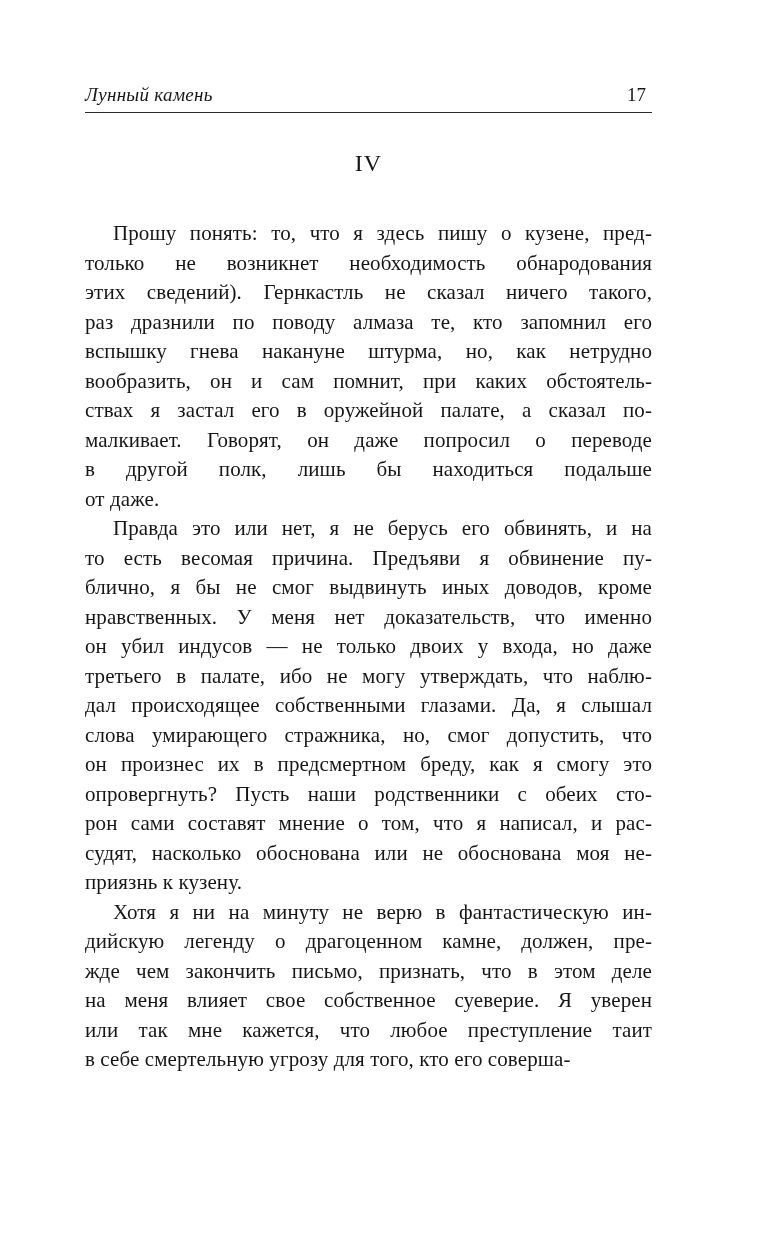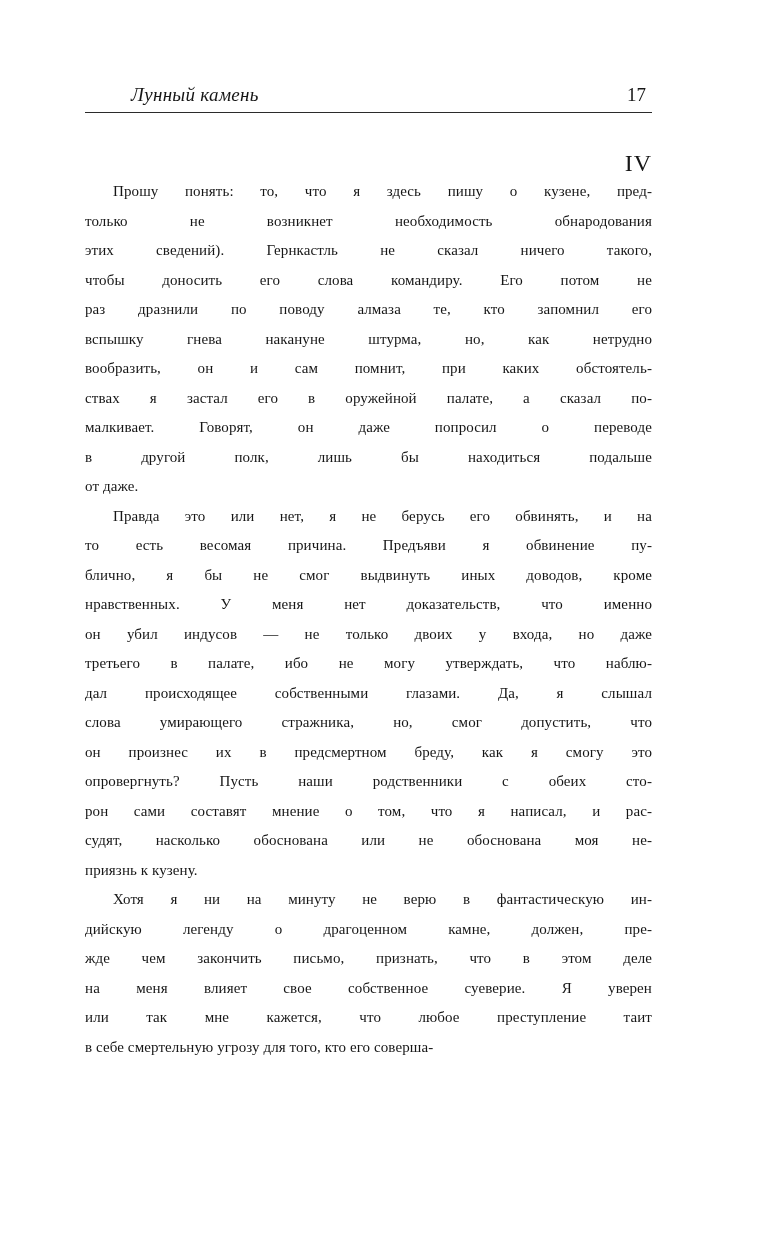--- a/index.html
+++ b/index.html
@@ -21,45 +21,45 @@
     margin-left: 85px;
     margin-right: 116px;
     padding-top: 84px;
   }
   .running-header {
     display: flex;
     justify-content: space-between;
     align-items: baseline;
     font-size: 19px;
     line-height: 22px;
-    margin-left: 46px;
   }
   .book-title {
     font-style: italic;
     letter-spacing: 0.3px;
   }
   .page-number {
     font-style: normal;
     padding-right: 6px;
   }
   .header-rule {
     border: none;
     border-top: 1.5px solid #2b2b2b;
     margin: 6px 0 0 0;
     height: 0;
   }
   .chapter-heading {
     margin-top: 36px;
-    text-align: right;
+    text-align: center;
     font-size: 24px;
     line-height: 28px;
     letter-spacing: 1px;
   }
   .body-text {
-    font-size: 15px;
+    margin-top: 42px;
+    font-size: 21px;
     line-height: 29.5px;
     letter-spacing: 0.1px;
   }
   .paragraph {
     margin: 0;
   }
   .line {
     text-align: justify;
     text-align-last: justify;
     white-space: normal;
@@ -83,21 +83,20 @@
     </div>
     <div class="header-rule"></div>
 
     <div class="chapter-heading">IV</div>
 
     <div class="body-text">
         <div class="paragraph">
           <div class="line first">Прошу понять: то, что я здесь пишу о кузене, пред-</div>
           <div class="line">только не возникнет необходимость обнародования</div>
           <div class="line">этих сведений). Гернкастль не сказал ничего такого,</div>
-          <div class="line">чтобы доносить его слова командиру. Его потом не</div>
           <div class="line">раз дразнили по поводу алмаза те, кто запомнил его</div>
           <div class="line">вспышку гнева накануне штурма, но, как нетрудно</div>
           <div class="line">вообразить, он и сам помнит, при каких обстоятель-</div>
           <div class="line">ствах я застал его в оружейной палате, а сказал по-</div>
           <div class="line">малкивает. Говорят, он даже попросил о переводе</div>
           <div class="line">в другой полк, лишь бы находиться подальше</div>
           <div class="line last">от даже.</div>
         </div>
         <div class="paragraph">
           <div class="line first">Правда это или нет, я не берусь его обвинять, и на</div>

